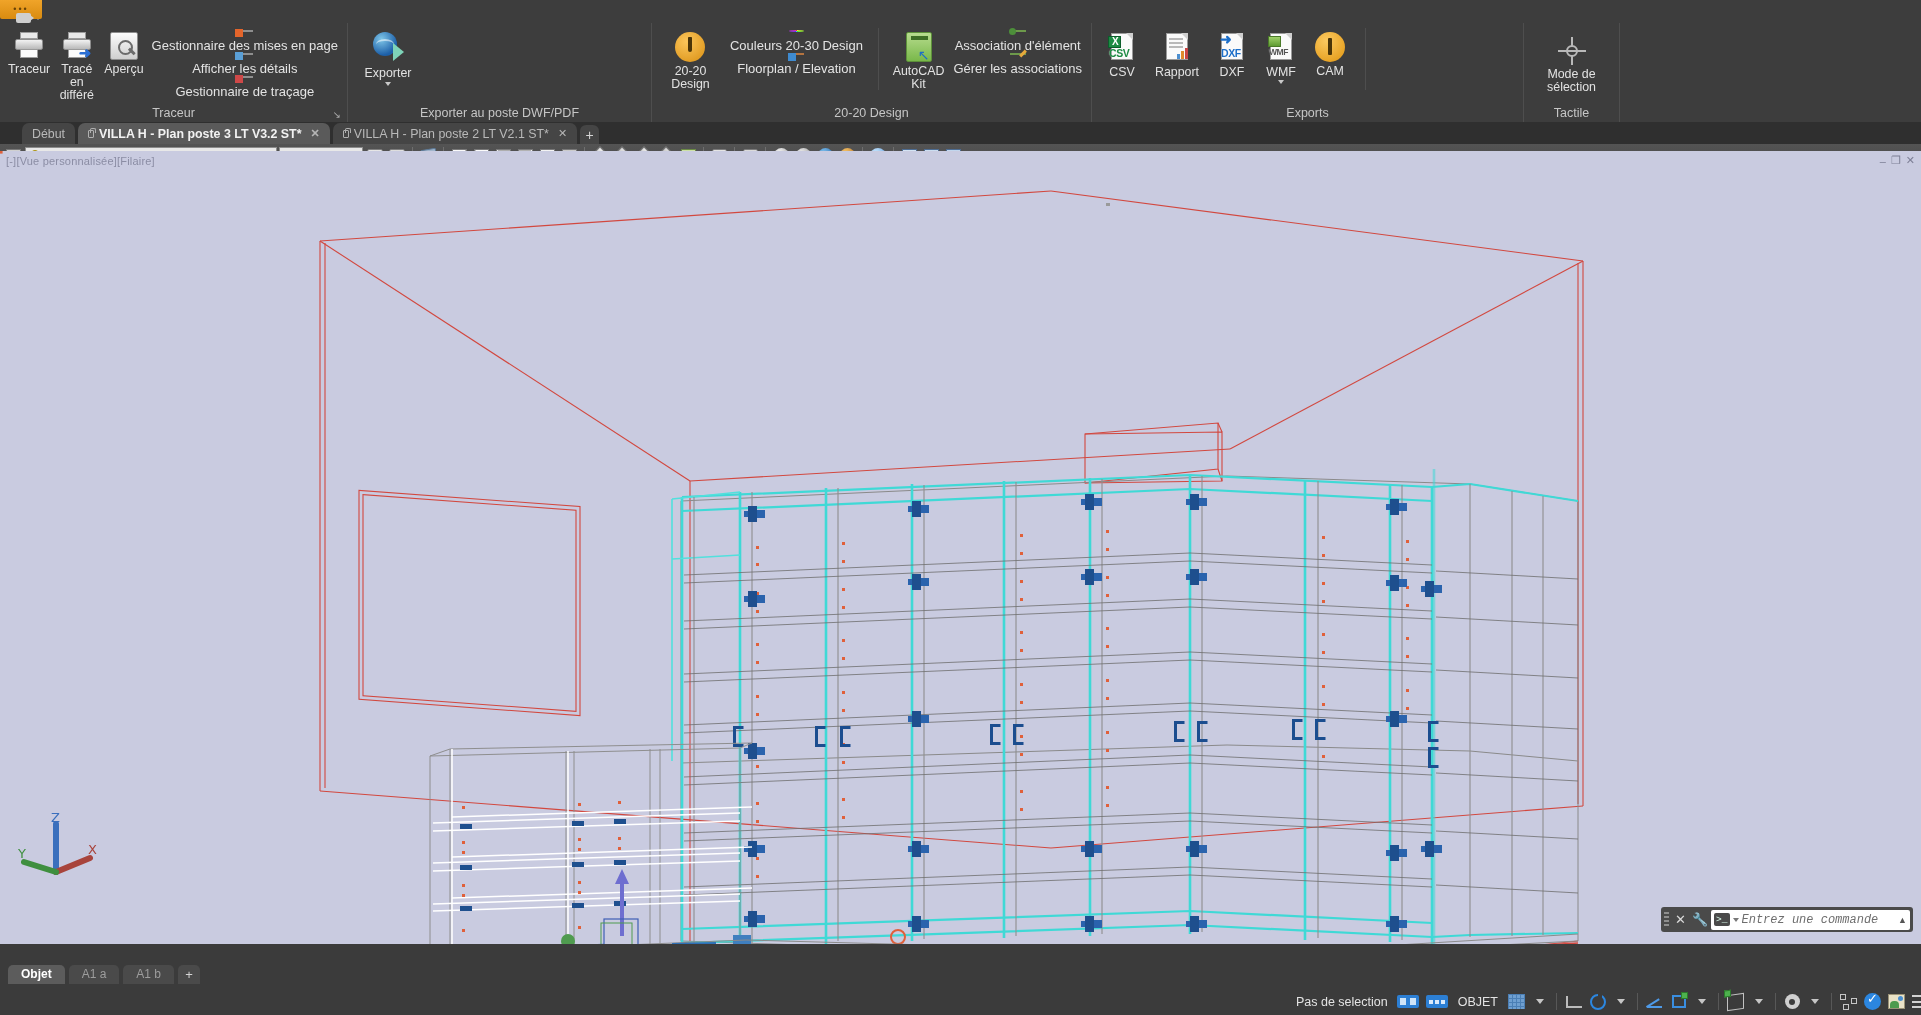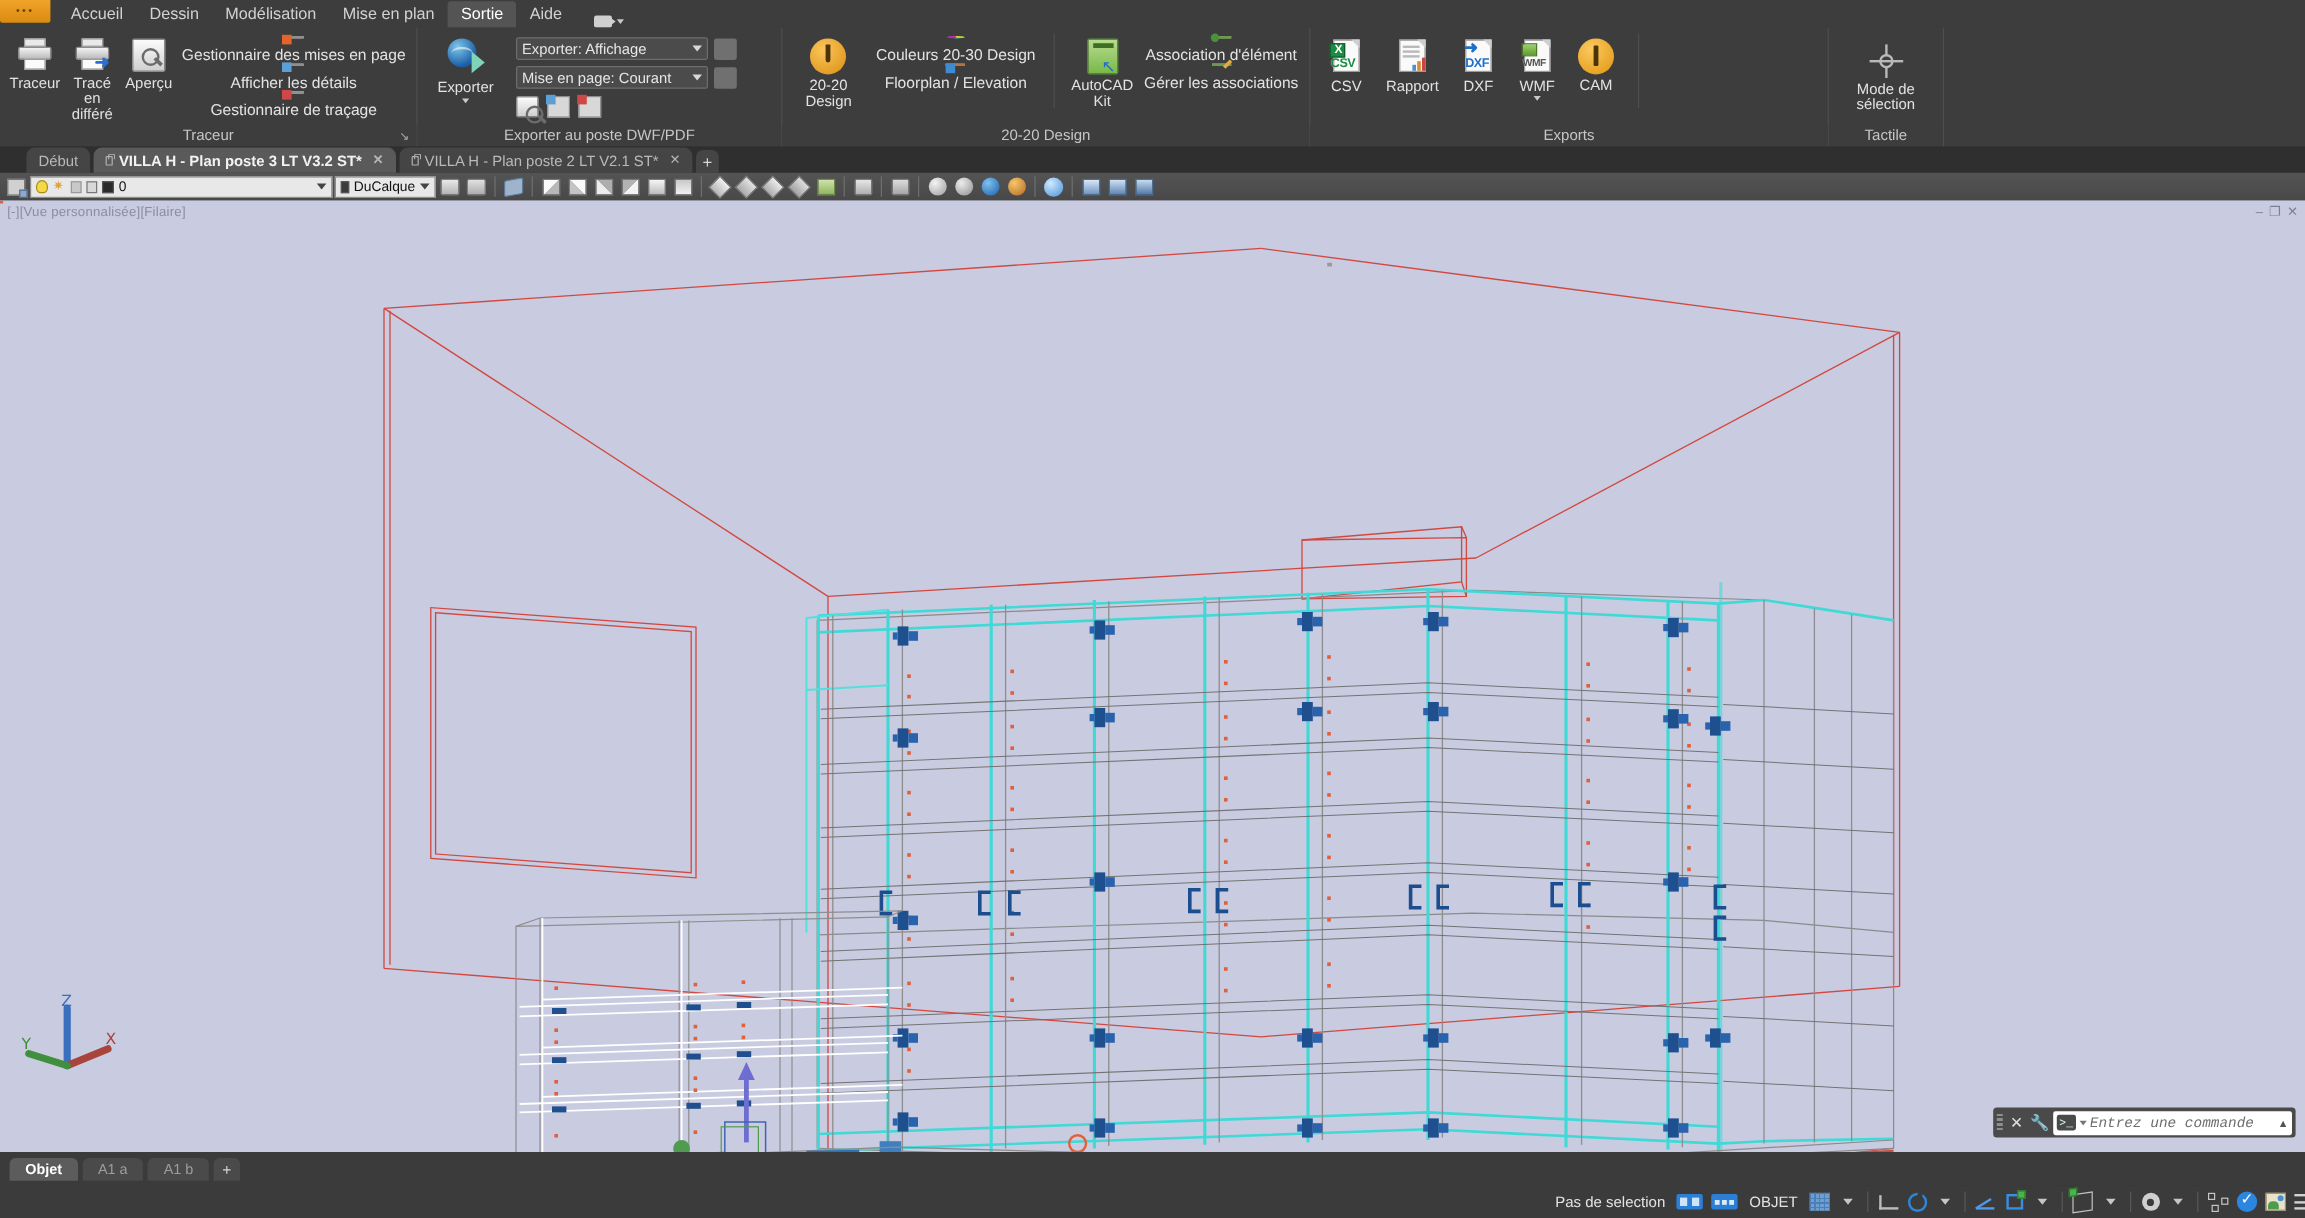--- a/index.html
+++ b/index.html
@@ -161,21 +161,21 @@
   .snow { width: 11px; height: 11px; color: #e3a03c; font-size: 11px; line-height: 10px; }
   .lockmini { width: 9px; height: 10px; border: 1px solid #777; background: #d8d8d8; }
   .plotsq { width: 10px; height: 10px; background: #2a2a2a; border: 1px solid #555; }
   .arrow-dn-k { width: 0; height: 0; border-left: 4px solid transparent; border-right: 4px solid transparent; border-top: 5px solid #444; }
   .ducalque {
     height: 18px; width: 84px; background: #e8e8e8; border: 1px solid #8c8c8c;
     display: flex; align-items: center; gap: 4px; padding: 0 4px; font-size: 11.5px; color: #111; cursor: default;
   }
 
   
-  .viewport { position: absolute; left: 0; top: 167px; width: 1921px; height: 793px; background: #c9cbe0; overflow: hidden; }
+  .viewport { position: absolute; left: 0; top: 151px; width: 1921px; height: 793px; background: #c9cbe0; overflow: hidden; }
   .vp-label { position: absolute; left: 6px; top: 4px; font-size: 11px; color: #8b8da4; letter-spacing: .2px; }
   .vp-wincontrols { position: absolute; right: 6px; top: 3px; display: flex; gap: 5px; align-items: center; }
   .vp-wincontrols span { color: #7d7f96; font-size: 11px; cursor: default; }
 
   .cmdline {
     position: absolute; right: 8px; bottom: 12px; height: 25px; display: flex; align-items: center;
     background: #4a4a4a; border-radius: 3px; padding: 0 3px; gap: 3px; width: 252px;
   }
   .cmdline .grip { width: 5px; height: 15px; background: repeating-linear-gradient(to bottom,#8e8e8e 0 2px,transparent 2px 4px); }
   .cmdline .xb { color: #dcdcdc; font-size: 13px; padding: 0 3px; cursor: default; }
@@ -235,28 +235,20 @@
 <body>
 
 <div id="app">
 
   <div class="ribbon-wrap">
 
     <div class="menubar">
       <div class="appbtn">
         <span class="dots">•••</span>
       </div>
-      <div class="mtabs">
-        <div class="mtab">Accueil</div>
-        <div class="mtab">Dessin</div>
-        <div class="mtab">Modélisation</div>
-        <div class="mtab">Mise en plan</div>
-        <div class="mtab active">Sortie</div>
-        <div class="mtab">Aide</div>
-      </div>
       <div class="qbar">
         <div class="cam-ico"></div>
         <div class="tri-dn"></div>
       </div>
     </div>
 
     <div class="ribbon">
 
       <div class="panel" style="width:348px">
         <div class="panel-body">
@@ -310,45 +302,20 @@
 
       <div class="panel" style="width:304px">
         <div class="panel-body" style="gap:8px">
           <div class="bigbtn" style="width:68px">
             <div class="globe-ico ico">
               <div class="ball"></div>
                 <div class="tri"></div>
             </div>
             <div class="lbl">Exporter</div>
             <div class="tri-dn" style="margin-top:2px"></div>
-          </div>
-          <div style="display:flex;flex-direction:column;gap:5px;padding-top:3px">
-            <div style="display:flex;align-items:center;gap:5px">
-              <div class="combo">
-                <span class="cv">Exporter: Affichage</span>
-                <span class="ca"></span>
-              </div>
-              <div class="mini-ico gray"></div>
-            </div>
-            <div style="display:flex;align-items:center;gap:5px">
-              <div class="combo">
-                <span class="cv">Mise en page: Courant</span>
-                <span class="ca"></span>
-              </div>
-              <div class="mini-ico gray"></div>
-            </div>
-            <div style="display:flex;gap:7px;margin-top:1px">
-              <span class="prev-ico" style="width:19px;height:18px"></span>
-              <span class="sm-ico sheet2" style="width:19px;height:18px">
-                  <i class="tabblue"></i>
-                </span>
-              <span class="sm-ico sheet3" style="width:19px;height:18px">
-                  <i class="tabblue"></i>
-                </span>
-            </div>
           </div>
         </div>
         <div class="panel-title">
           <span>Exporter au poste DWF/PDF</span>
         </div>
       </div>
 
       <div class="panel" style="width:440px">
         <div class="panel-body" style="gap:4px">
           <div class="bigbtn" style="width:82px">

